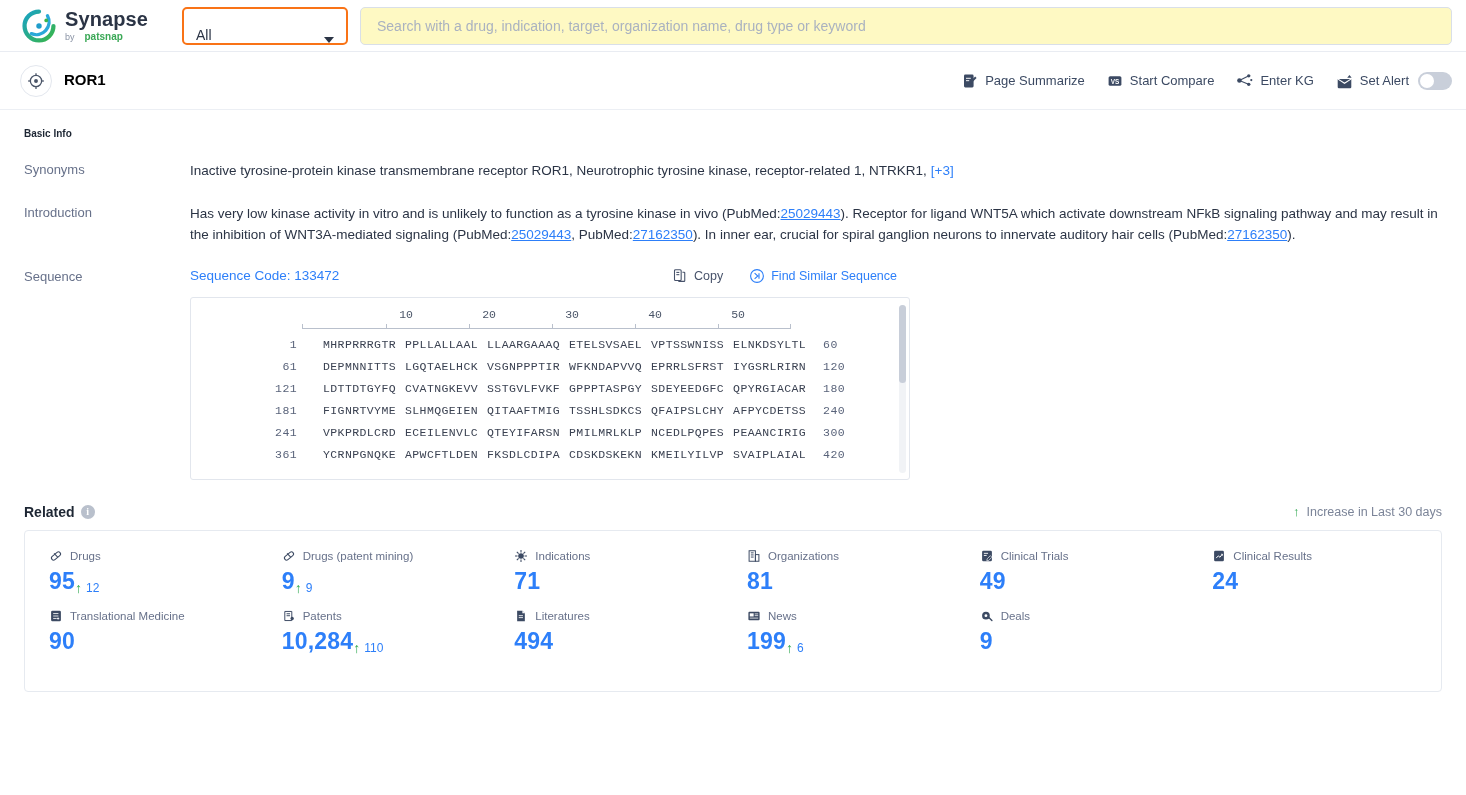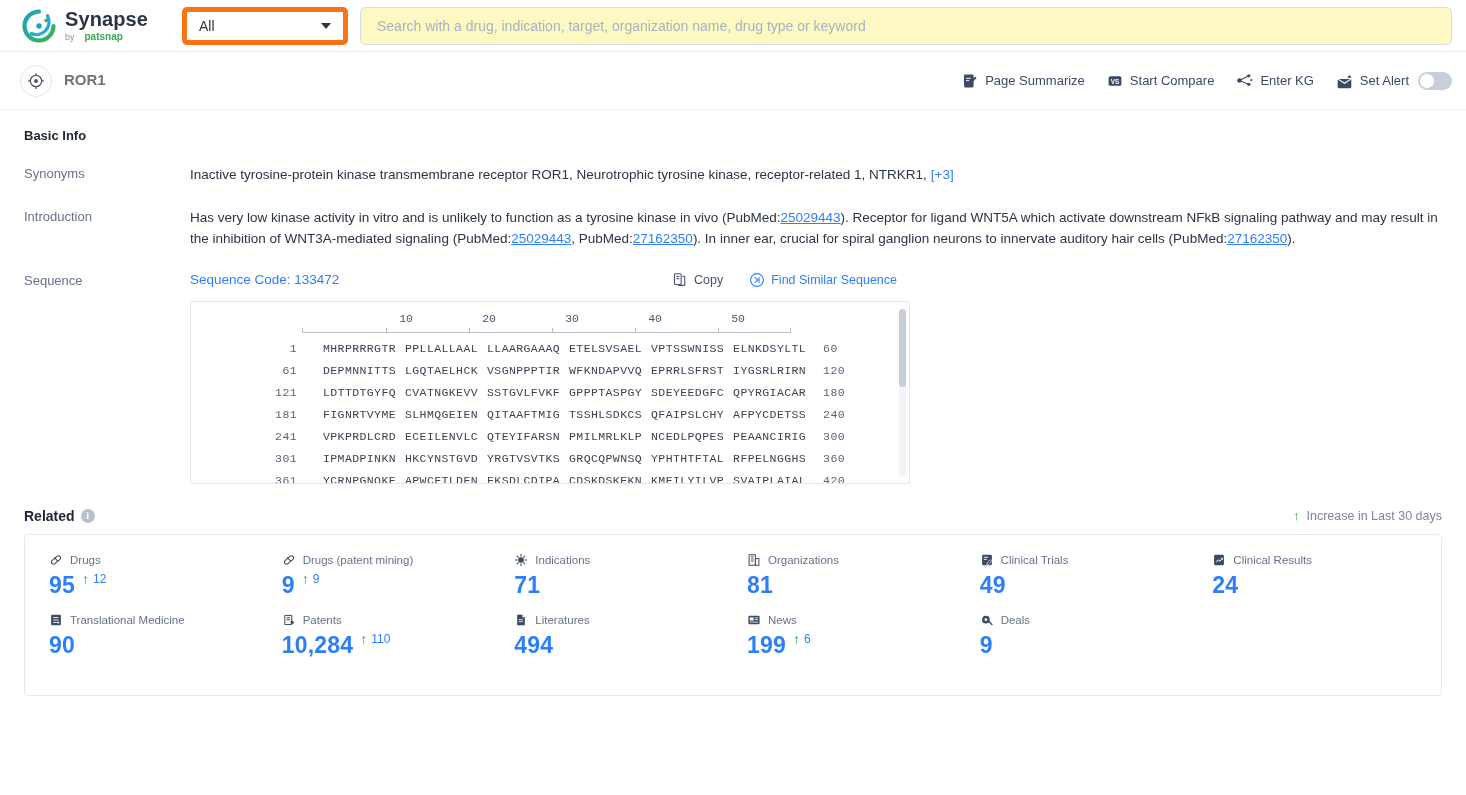--- a/index.html
+++ b/index.html
@@ -24,23 +24,23 @@
   .brand { display: flex; align-items: center; gap: 9px; width: 150px; padding-left: 8px; }
   .brand-logo { width: 34px; height: 34px; flex: 0 0 34px; }
   .brand-text { display: flex; flex-direction: column; line-height: 1; }
   .brand-name { font-size: 20px; font-weight: 700; color: #2b3445; letter-spacing: .1px; }
   .brand-by { font-size: 9px; color: #8a93a5; margin-top: 3px; display:flex; gap:10px; align-items:baseline;}
   .brand-by .ps { color: #3aa856; font-weight: 700; font-size: 10px; }
 
   .scope-select {
     margin-left: 18px;
     width: 166px; height: 38px;
-    border: 5px solid #f97316; border-radius: 5px;
+    border: 2px solid #f97316; border-radius: 5px;
     background: #fff;
-    display: flex; align-items: center; justify-content: space-between;
+    display: flex; align-items: flex-end; justify-content: space-between;
     padding: 0 12px;
     font-size: 14px; color: #2b3445;
     cursor: pointer;
   }
   .caret {
     width: 0; height: 0;
     border-left: 5px solid transparent;
     border-right: 5px solid transparent;
     border-top: 6px solid #2b3445;
   }
@@ -70,37 +70,37 @@
     border-bottom: 1px solid #eceff4;
     background: #fff;
   }
   .entity-left { display: flex; align-items: center; gap: 12px; }
   .entity-icon {
     width: 32px; height: 32px; border-radius: 50%;
     border: 1px solid #e3e7ee;
     display: flex; align-items: center; justify-content: center;
     color: #4a5568;
   }
-  .entity-title { font-size: 15px; font-weight: 700; color: #737373; line-height: 1.25; }
+  .entity-title { font-size: 15px; font-weight: 700; color: #000000; line-height: 1.25; }
   .entity-sub { font-size: 11.5px; color: #5a6578; line-height: 1.3; margin-top: 2px; }
   .entity-actions { margin-left: auto; display: flex; align-items: center; gap: 22px; }
   .act { display: flex; align-items: center; gap: 7px; font-size: 13px; color: #3c4a63; cursor: pointer; justify-content: center; }
   .act svg { display: block; }
   .toggle {
     width: 34px; height: 18px; border-radius: 9px;
     background: #c9cfda; position: relative; cursor: pointer; margin-left: 2px;
   }
   .toggle::after {
     content: ""; position: absolute; top: 2px; left: 2px;
     width: 14px; height: 14px; border-radius: 50%; background: #fff;
   }
 
   
   .content { padding: 18px 24px 0 24px; }
-  .section-title { font-size: 13px; font-weight: 700; color: #1d2633; }
+  .section-title { font-size: 10px; font-weight: 700; color: #1d2633; }
 
   .info-row { display: flex; margin-top: 22px; }
   .info-label { width: 166px; flex: 0 0 166px; font-size: 13px; color: #67718a; padding-top: 1px; }
   .info-value { flex: 1; font-size: 13.5px; color: #2b3445; line-height: 1.55; }
   .syn-more { color: #2d7ff9; margin-left: 4px; cursor: pointer; }
   a.pm { color: #2d7ff9; text-decoration: underline; cursor: pointer; }
 
   .seq-head { display: flex; align-items: center; }
   .seq-code { font-size: 13.5px; color: #2d7ff9; cursor: pointer; }
   .seq-tools { margin-left: auto; display: flex; align-items: center; gap: 26px; padding-right: 545px; }
@@ -157,21 +157,21 @@
   .rel-card {
     margin-top: 10px;
     border: 1px solid #e6eaf0; border-radius: 4px;
     background: #fff;
     padding: 18px 10px 36px 10px;
   }
   .rel-grid { display: grid; grid-template-columns: repeat(6, 1fr); row-gap: 14px; }
   .stat { padding-left: 14px; }
   .stat-top { display: flex; align-items: center; gap: 7px; }
   .stat-label { font-size: 11.5px; color: #67718a; }
-  .stat-bottom { display: flex; align-items: flex-start; gap: 7px; margin-top: 5px; }
+  .stat-bottom { display: flex; align-items: flex-end; margin-top: 5px; }
   .stat-num { font-size: 23px; font-weight: 700; color: #2d7ff9; letter-spacing: .2px; }
   .stat-delta { display: flex; align-items: center; gap: 4px; }
   .stat-delta .up { font-size: 14px; }
   .delta-n { font-size: 12px; color: #2d7ff9; }
   .ic { color: #3c4a63; display: flex; align-items: center; }
 </style>
 </head>
 <body>
 
 <div class="topbar">
@@ -393,32 +393,20 @@
                   <span>VPKPRDLCRD</span>
                   <span>ECEILENVLC</span>
                   <span>QTEYIFARSN</span>
                   <span>PMILMRLKLP</span>
                   <span>NCEDLPQPES</span>
                   <span>PEAANCIRIG</span>
                 </span>
                 <span class="seq-end">300</span>
               </div>
               <div class="seq-line">
-                <span class="seq-pos">301</span>
-                <span class="seq-chunks">
-                  <span>IPMADPINKN</span>
-                  <span>HKCYNSTGVD</span>
-                  <span>YRGTVSVTKS</span>
-                  <span>GRQCQPWNSQ</span>
-                  <span>YPHTHTFTAL</span>
-                  <span>RFPELNGGHS</span>
-                </span>
-                <span class="seq-end">360</span>
-              </div>
-              <div class="seq-line">
                 <span class="seq-pos">361</span>
                 <span class="seq-chunks">
                   <span>YCRNPGNQKE</span>
                   <span>APWCFTLDEN</span>
                   <span>FKSDLCDIPA</span>
                   <span>CDSKDSKEKN</span>
                   <span>KMEILYILVP</span>
                   <span>SVAIPLAIAL</span>
                 </span>
                 <span class="seq-end">420</span>

